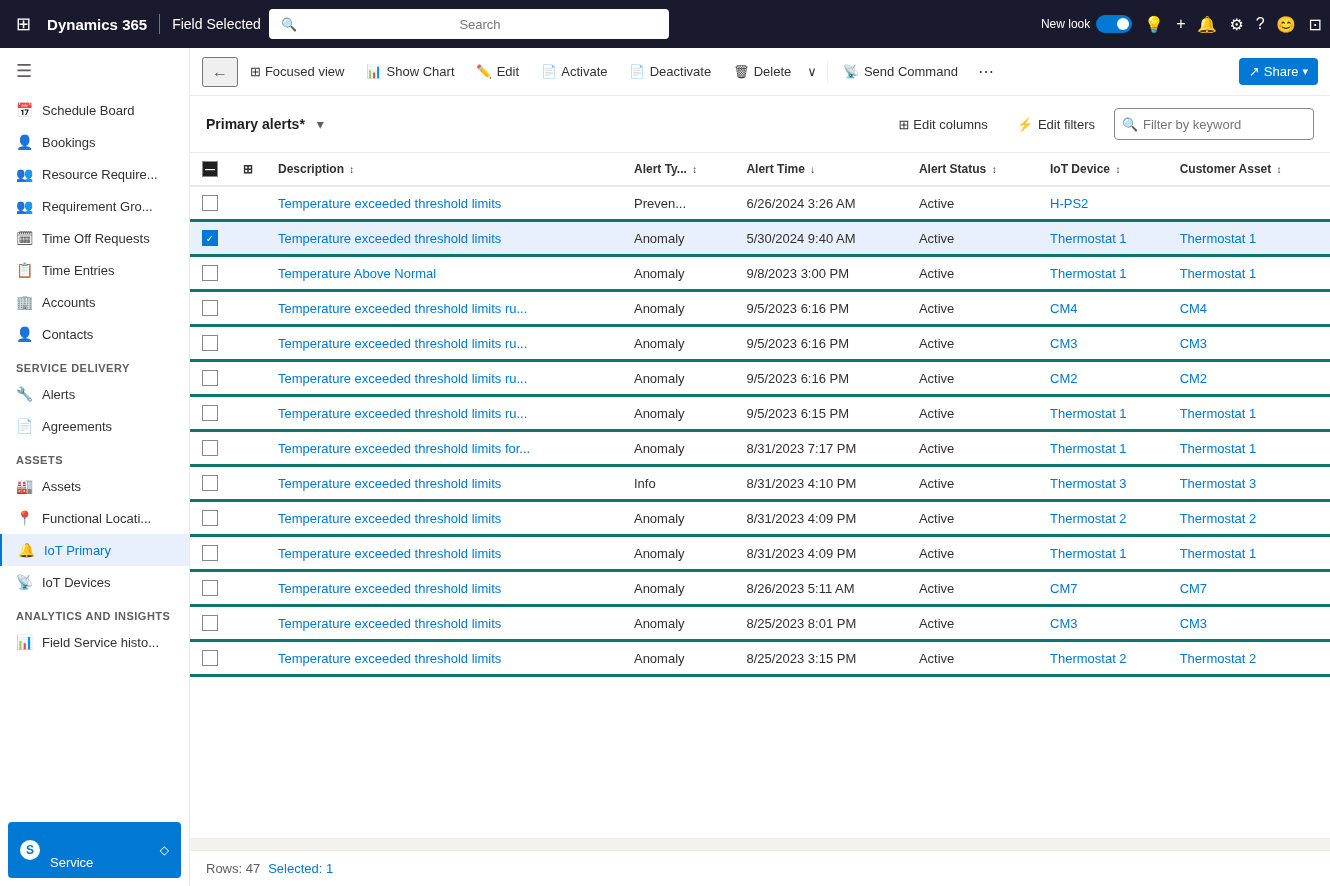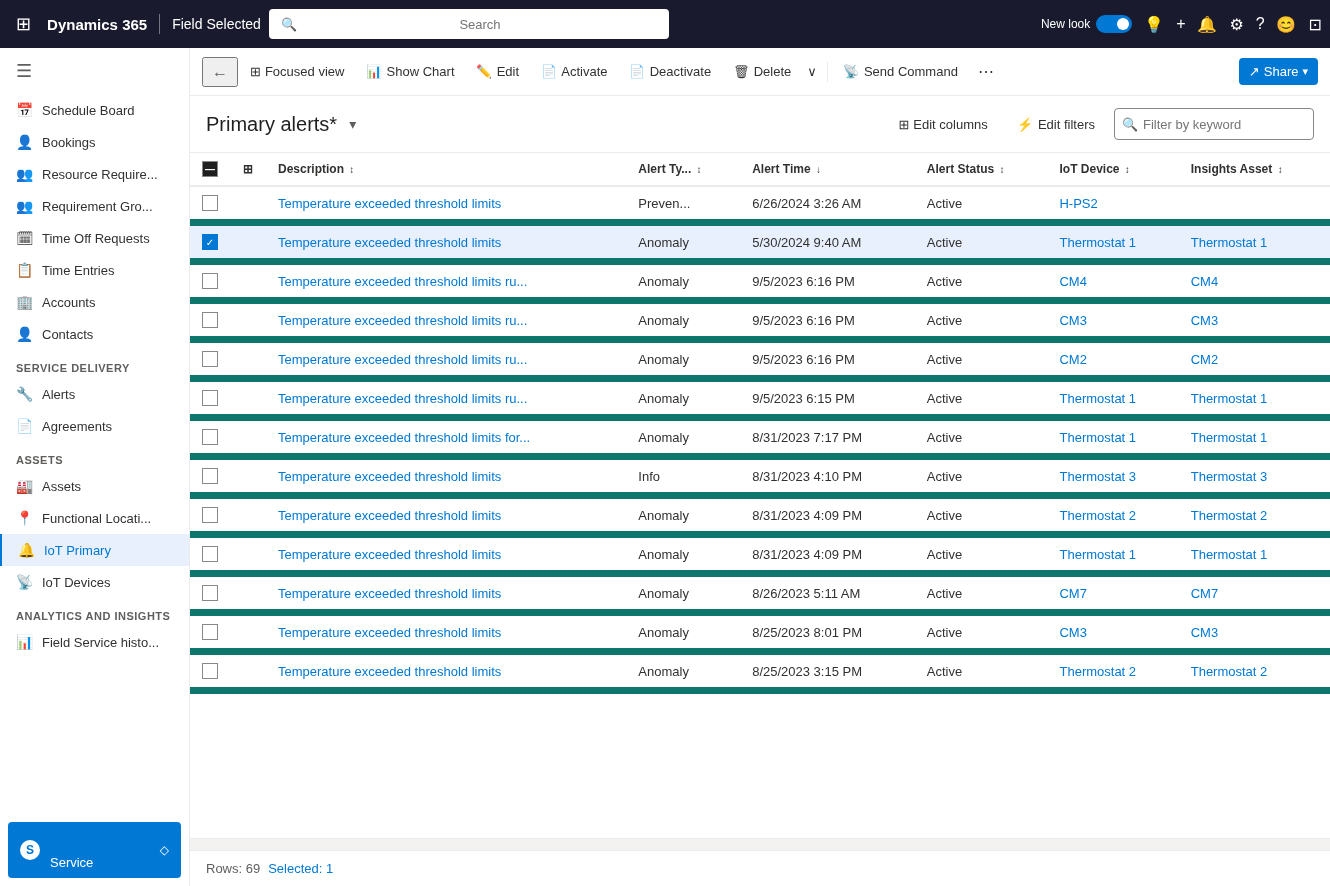--- a/index.html
+++ b/index.html
@@ -95,21 +95,21 @@
     }
     .toolbar-divider { width: 1px; height: 20px; background: #edebe9; margin: 0 4px; }
     .toolbar-back { font-size: 16px; color: #605e5c; cursor: pointer; padding: 4px 8px; }
     .toolbar-more { padding: 6px 8px; border: none; background: transparent; cursor: pointer; font-size: 16px; color: #323130; border-radius: 4px; }
 
     
     .grid-area { flex: 1; display: flex; flex-direction: column; overflow: hidden; background: white; margin: 0; }
     .grid-header-bar {
       display: flex; align-items: center; padding: 12px 16px; gap: 12px; border-bottom: 1px solid #edebe9;
     }
-    .grid-title { font-size: 20px; font-weight: 400; color: #1f1f1f; }
+    .grid-title { font-size: 14px; font-weight: 700; color: #1f1f1f; }
     .title-dropdown { background: none; border: none; cursor: pointer; font-size: 14px; color: #605e5c; }
     .grid-actions { margin-left: auto; display: flex; align-items: center; gap: 8px; }
     .grid-action-btn {
       display: flex; align-items: center; gap: 4px; padding: 5px 10px;
       border: 1px solid transparent; background: transparent; cursor: pointer;
       font-size: 13px; color: #323130; border-radius: 4px;
     }
     .filter-input {
       height: 32px; border: 1px solid #8a8886; border-radius: 4px; padding: 0 8px 0 28px;
       font-size: 13px; outline: none; width: 200px;
@@ -119,21 +119,21 @@
 
     
     .table-wrap { flex: 1; overflow: auto; }
     table { width: 100%; border-collapse: collapse; min-width: 900px; }
     thead th {
       background: white; border-bottom: 2px solid #edebe9; padding: 8px 12px;
       text-align: left; font-size: 12px; font-weight: 600; color: #323130;
       white-space: nowrap; position: sticky; top: 0; z-index: 1;
       cursor: pointer; user-select: none;
     }
-    tbody tr { border-bottom: 7px solid #0f766e; }
+    tbody tr { border-bottom: 3px solid #0f766e; }
     tbody tr.selected { background: #e8f0fe; }
     tbody td { padding: 8px 12px; font-size: 13px; color: #323130; vertical-align: middle; }
     .link-cell { color: #0078d4; text-decoration: none; cursor: pointer; }
     .checkbox-col { width: 36px; text-align: center; }
     .expand-col { width: 36px; text-align: center; }
     .check-all-box {
       width: 16px; height: 16px; border: 1px solid #8a8886; background: #1f1f1f;
       display: flex; align-items: center; justify-content: center; cursor: pointer;
     }
     .check-all-box .dash { color: white; font-size: 10px; }
@@ -364,21 +364,21 @@
               </th>
               <th>
                 <span>Alert Status</span>
                 <span class="sort-icon">↕</span>
               </th>
               <th>
                 <span>IoT Device</span>
                 <span class="sort-icon">↕</span>
               </th>
               <th>
-                <span>Insights Asset</span>
+                <span>Customer Asset</span>
                 <span class="sort-icon">↕</span>
               </th>
             </tr>
           </thead>
           <tbody id="table-body">
           <tr>
                 <td class="checkbox-col">
                   <div class="check-box"></div>
                 </td>
                 <td class="expand-col"></td>
@@ -399,20 +399,32 @@
                 <td>5/30/2024 9:40 AM</td>
                 <td>Active</td>
                 <td><a class="link-cell">Thermostat 1</a></td>
                 <td><a class="link-cell">Thermostat 1</a></td>
               </tr>
               <tr>
                 <td class="checkbox-col">
                   <div class="check-box"></div>
                 </td>
                 <td class="expand-col"></td>
+                <td><a class="link-cell">Temperature Above Normal</a></td>
+                <td>Anomaly</td>
+                <td>9/8/2023 3:00 PM</td>
+                <td>Active</td>
+                <td><a class="link-cell">Thermostat 1</a></td>
+                <td><a class="link-cell">Thermostat 1</a></td>
+              </tr>
+              <tr>
+                <td class="checkbox-col">
+                  <div class="check-box"></div>
+                </td>
+                <td class="expand-col"></td>
                 <td><a class="link-cell">Temperature exceeded threshold limits ru...</a></td>
                 <td>Anomaly</td>
                 <td>9/5/2023 6:16 PM</td>
                 <td>Active</td>
                 <td><a class="link-cell">CM4</a></td>
                 <td><a class="link-cell">CM4</a></td>
               </tr>
               <tr>
                 <td class="checkbox-col">
                   <div class="check-box"></div>
@@ -535,19 +547,19 @@
               </tr>
             </tbody>
         </table>
       </div>
 
       <div class="scrollbar-area">
         <div class="scrollbar-inner"></div>
       </div>
 
       <div class="grid-footer">
-        <span>Rows: 69</span>
+        <span>Rows: 47</span>
         <span class="selected-badge">Selected: 1</span>
       </div>
     </div>
 
   </div>
 </div>
 
 </body></html>

